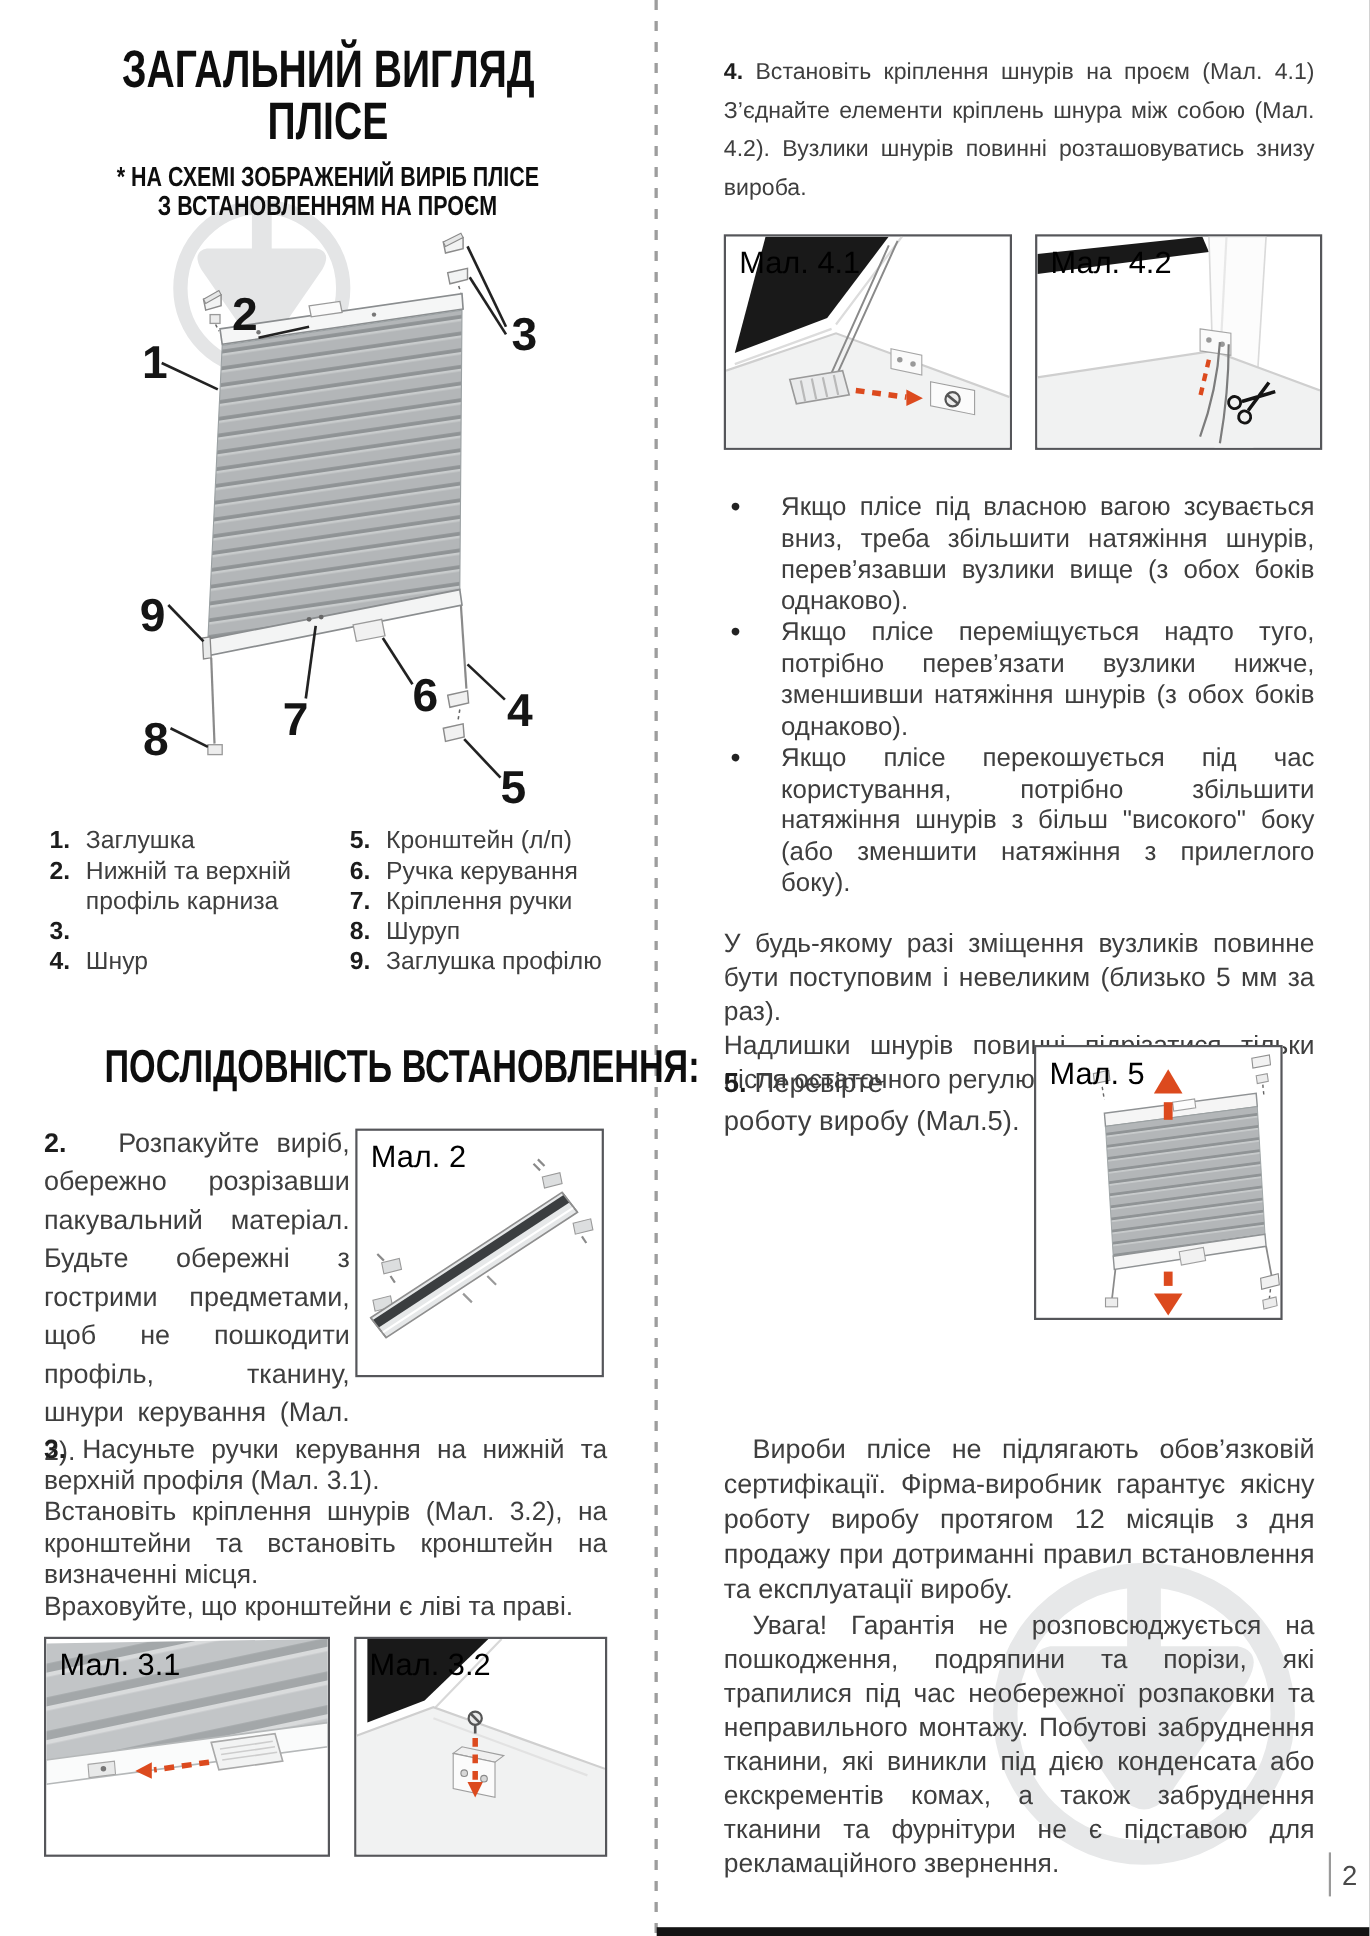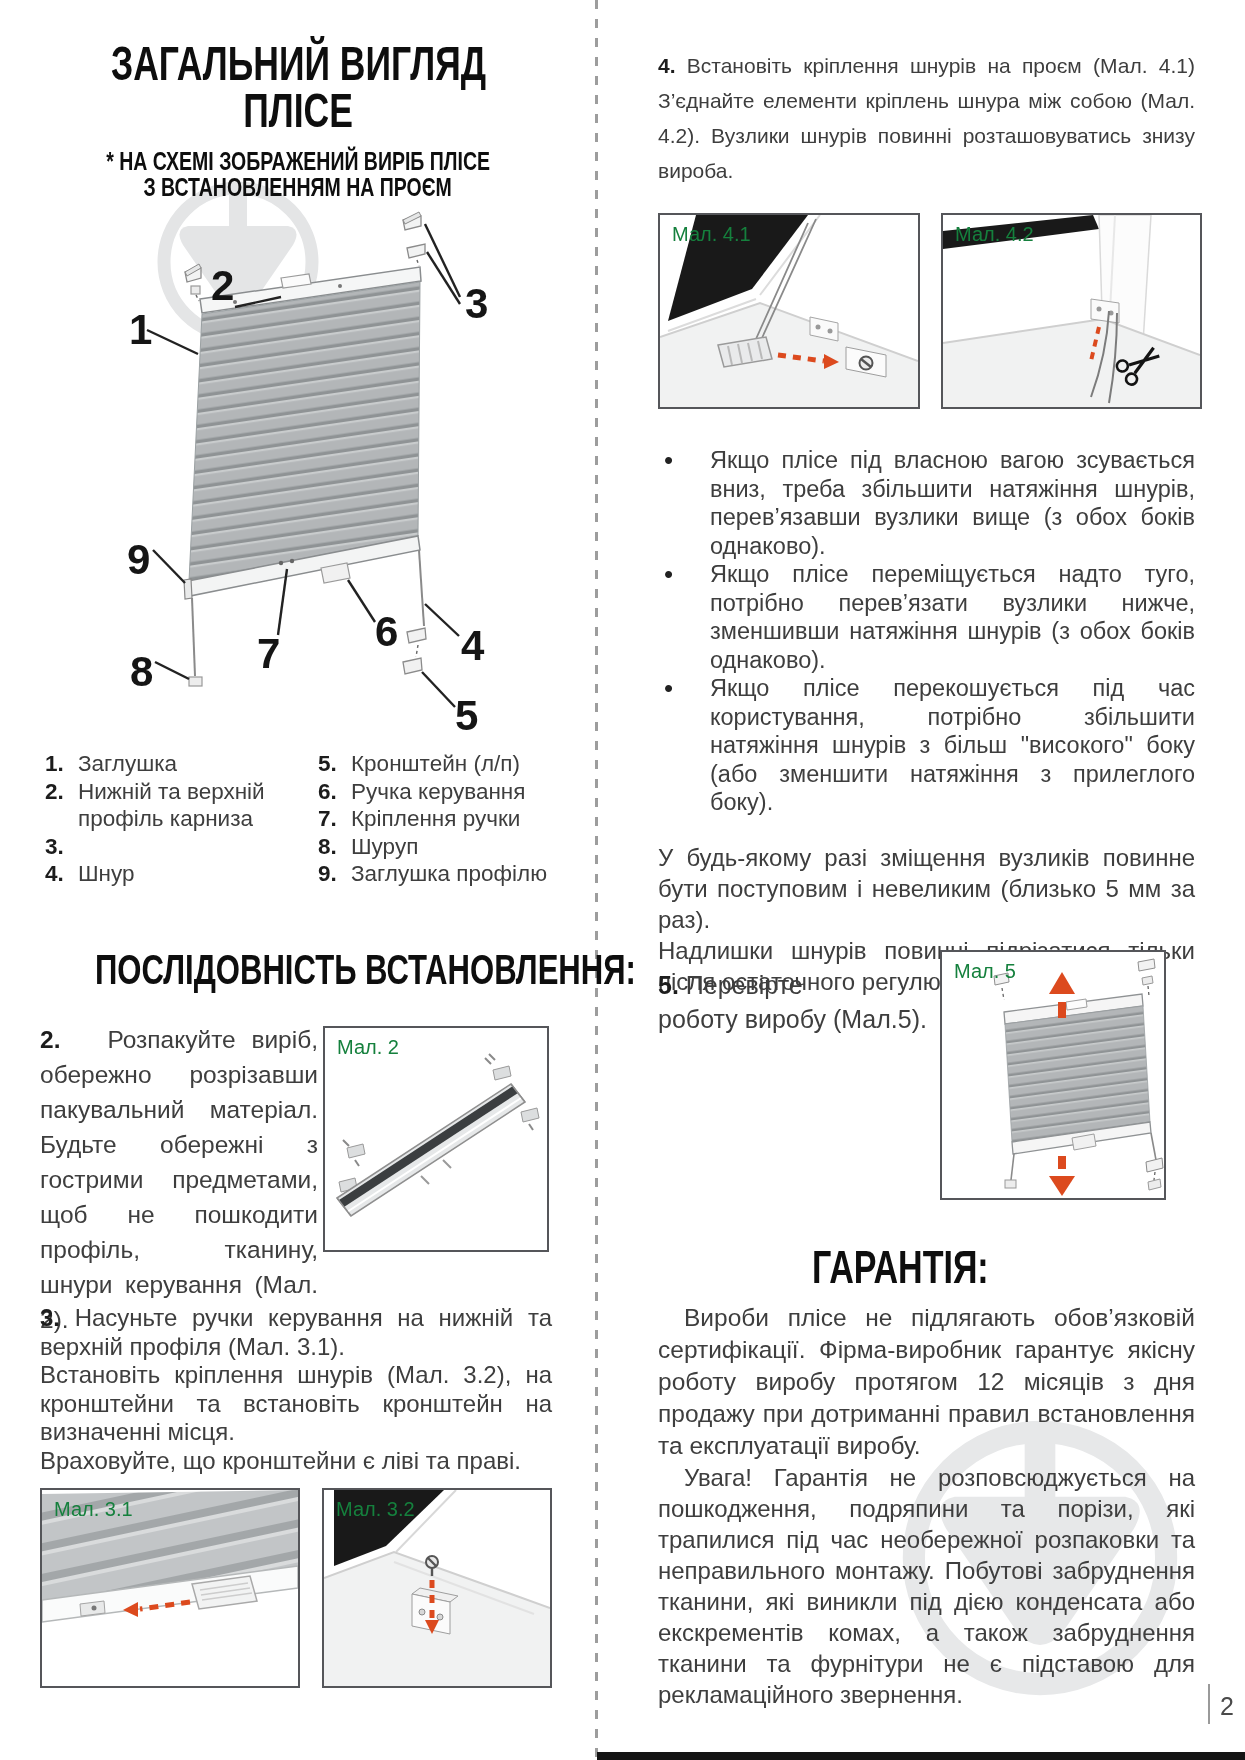--- a/index.html
+++ b/index.html
@@ -16,21 +16,21 @@
         font-weight:bold;color:#0e0e0e;white-space:nowrap;letter-spacing:0px;}
   .center{text-align:center;}
   .just{text-align:justify;}
   p{margin:0;}
   b{color:#1d1d1d;}
   
   #divider{left:595px;top:0;width:3px;height:1760px;
     background:repeating-linear-gradient(to bottom,#9d9d9d 0 9px,transparent 9px 19px);}
   
   .figbox{border:2px solid #55565a;background:#fff;box-sizing:border-box;}
-  .figlabel{position:absolute;top:8px;left:12px;font-size:20px;color:#15803d;z-index:3;}
+  .figlabel{position:absolute;top:8px;left:12px;font-size:28px;color:#000000;z-index:3;}
   .figcontent{position:absolute;inset:0;overflow:hidden;}
   
   .legend-item{display:grid;grid-template-columns:33px 1fr;font-size:22.5px;line-height:27.5px;}
   .legend-item .n{font-weight:bold;color:#1c1c1c;}
   
   .bullet{display:grid;grid-template-columns:52px 1fr;}
   .bullet .dot{font-size:26px;color:#222;line-height:28.5px;padding-left:6px;}
   .bullet p{font-size:23.5px;line-height:28.5px;}
   
   .t-step2{font-size:24.5px;line-height:35px;}
@@ -362,23 +362,20 @@
         <g fill="#dc4a1e">
           <polygon points="120,20 107,42 133,42"></polygon>
           <rect x="116" y="50" width="8" height="16"></rect>
           <rect x="116" y="204" width="8" height="13"></rect>
           <polygon points="107,224 133,224 120,244"></polygon>
         </g>
       </svg>
     </div>
   </div>
 
-  <div class="abs center z" style="left:600px;top:1240px;width:600px;font-size:46px;">
-    <span class="cond">ГАРАНТІЯ:</span>
-  </div>
   <p class="abs z t-war1 just" style="left:658px;top:1302px;width:537px;">Вироби плісе не підлягають обов’язковій сертифікації. Фірма-виробник гарантує якісну роботу виробу протягом 12 місяців з дня продажу при дотриманні правил встановлення та експлуатації виробу.</p>
   <p class="abs z t-war2 just" style="left:658px;top:1462px;width:537px;">Увага! Гарантія не розповсюджується на пошкодження, подряпини та порізи, які трапилися під час необережної розпаковки та неправильного монтажу. Побутові забруднення тканини, які виникли під дією конденсата або екскрементів комах, а також забруднення тканини та фурнітури не є підставою для рекламаційного звернення.</p>
 
   <div class="abs z" style="left:1208px;top:1684px;width:2px;height:40px;background:#9a9a9a;"></div>
   <div id="footer-num" class="abs z" style="left:1220px;top:1692px;">2</div>
   <div class="abs z" style="left:597px;top:1752px;width:648px;height:8px;background:#141414;"></div>
 
 </div>
 
 </body></html>

